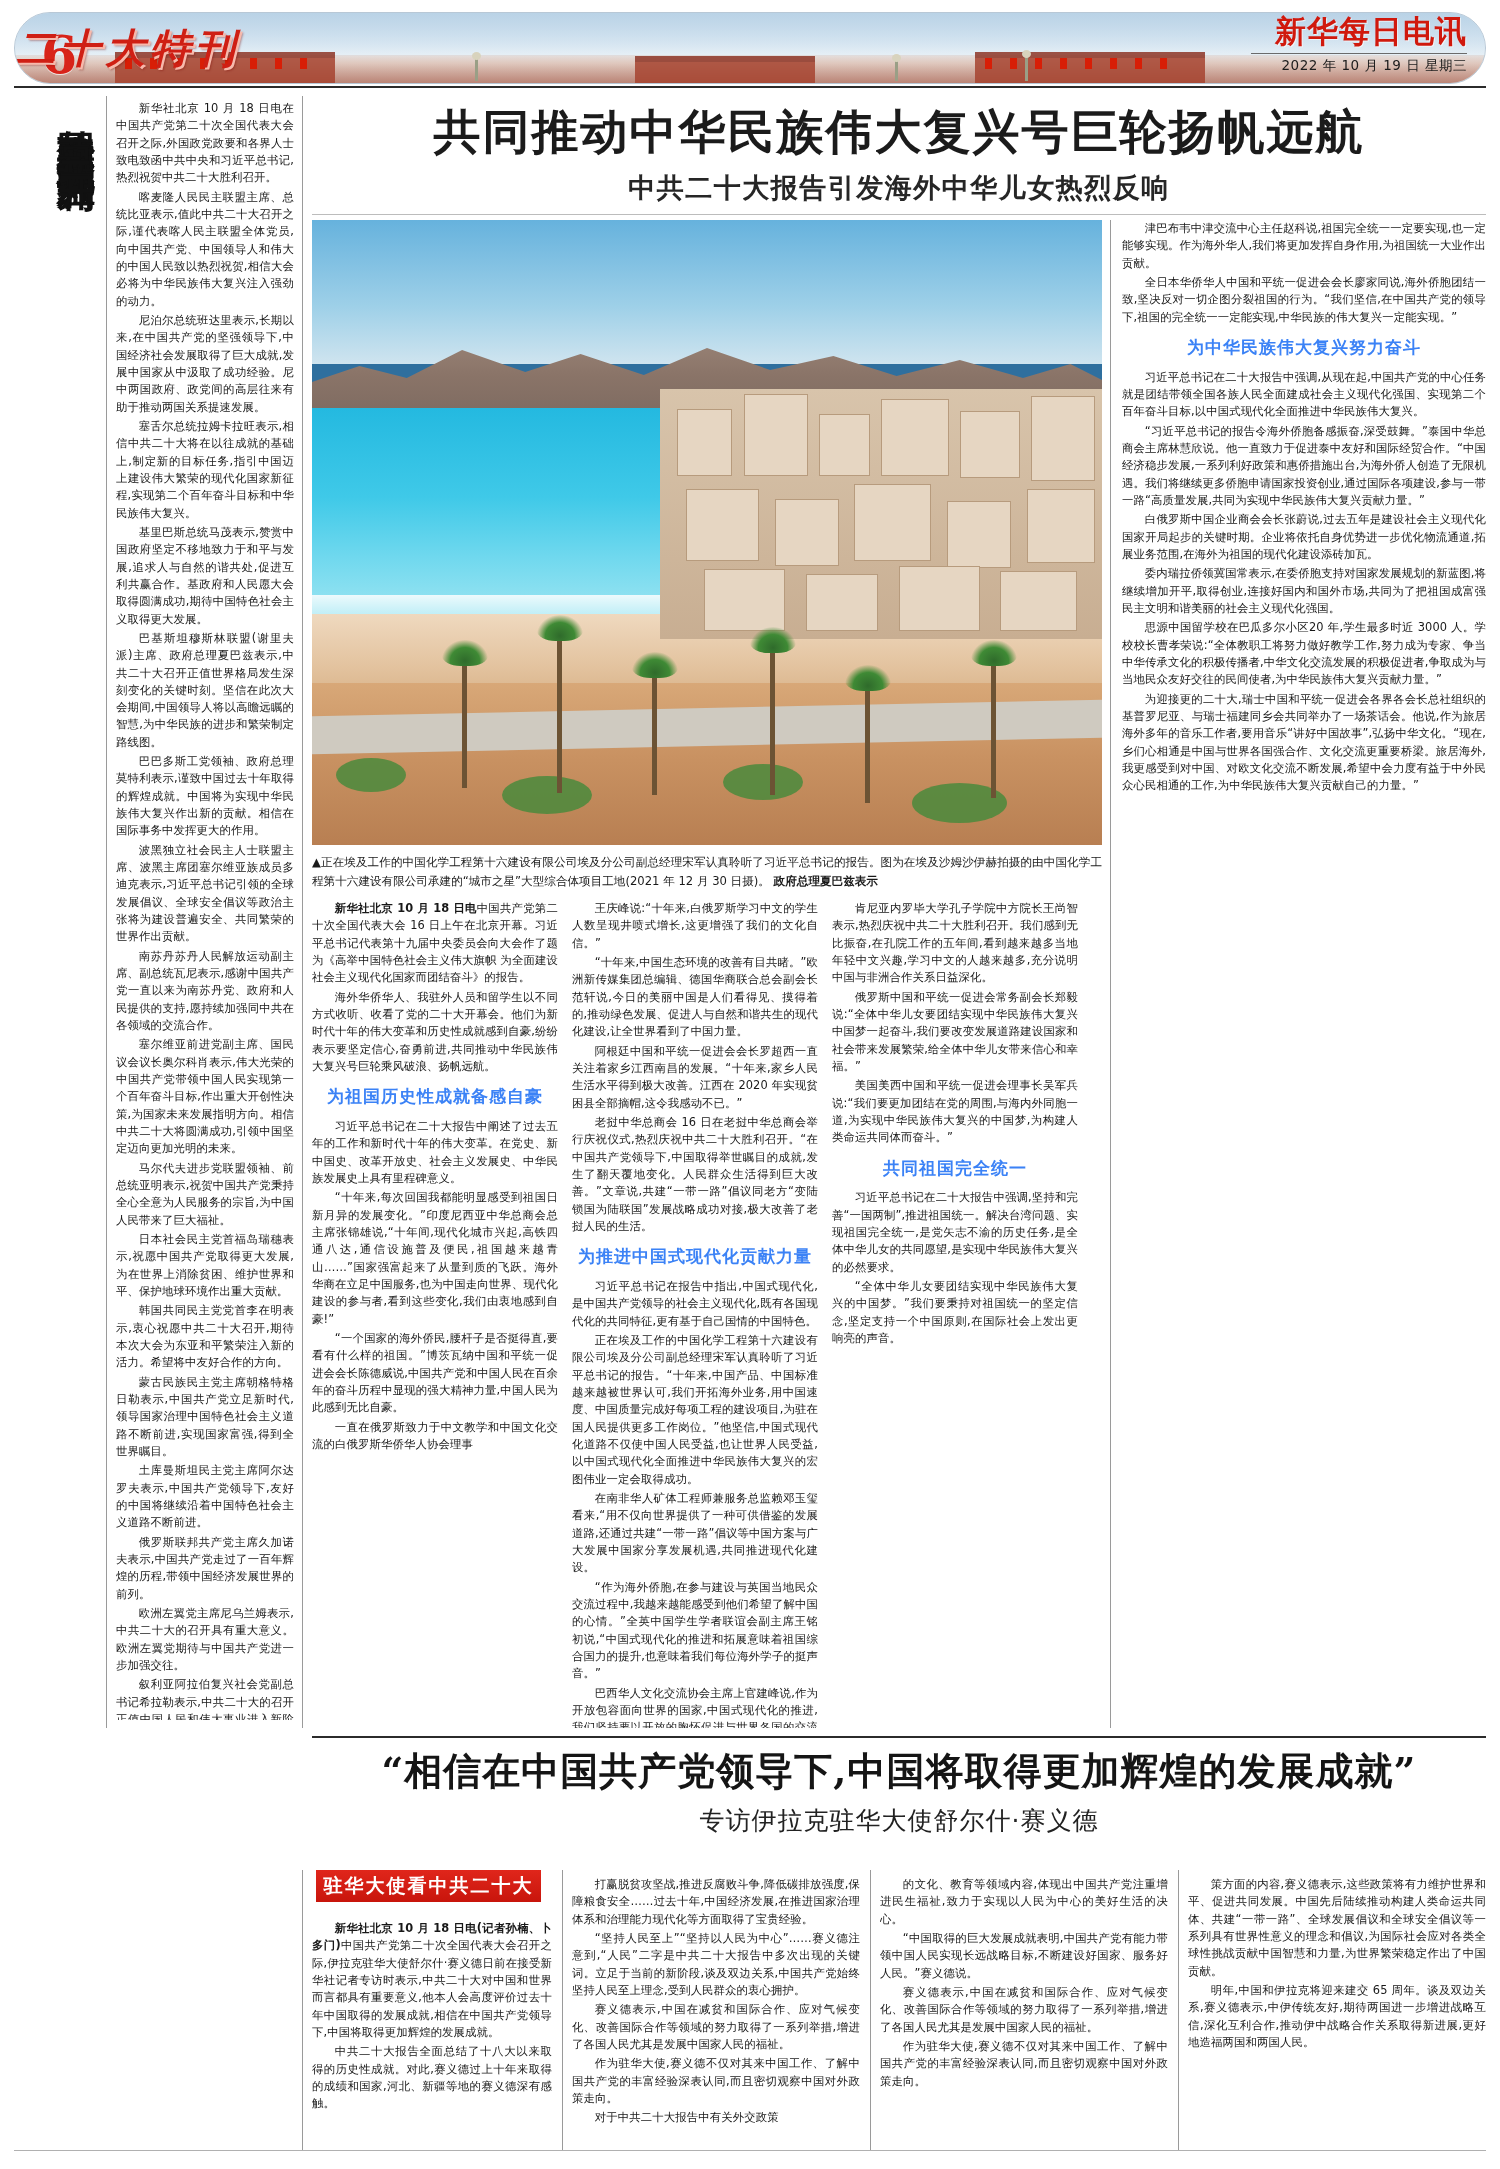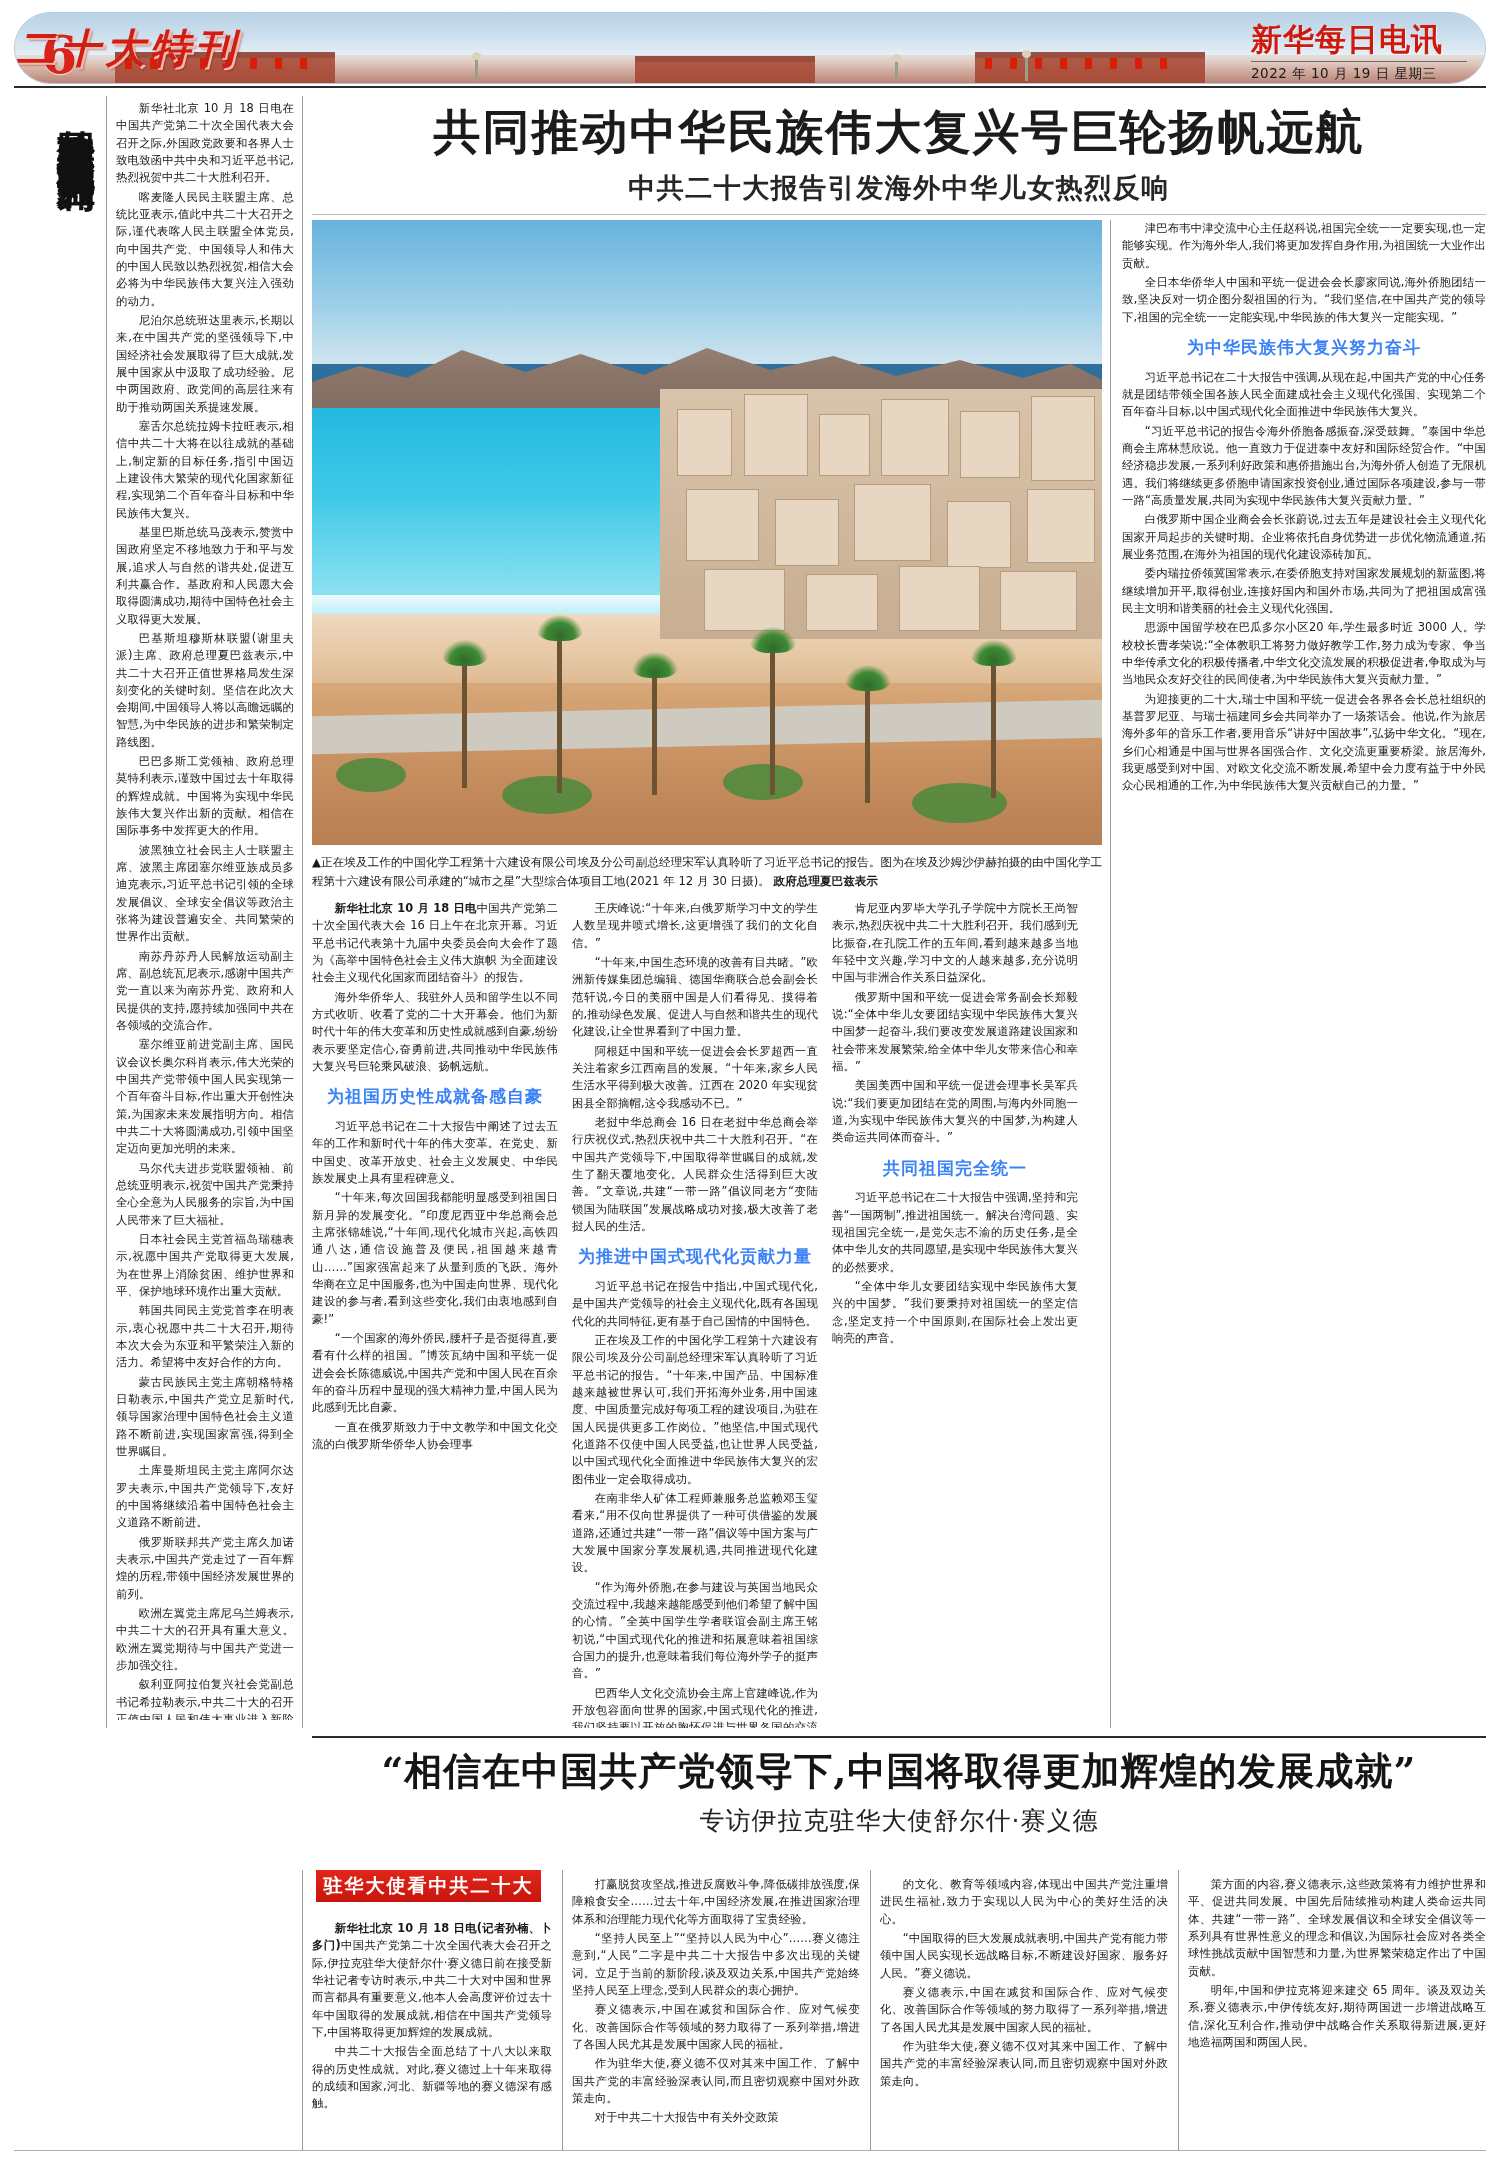--- a/index.html
+++ b/index.html
@@ -44,21 +44,21 @@
   }
   .special-title{
     position:absolute;left:0;right:0;top:8px;z-index:7;text-align:left;
     font-family:"DejaVu Serif","Liberation Serif",serif;
     font-size:40px;font-weight:bold;letter-spacing:5px;
     color:#cf1f14;
     text-shadow:2px 2px 0 #f7b9ac, 3px 3px 2px rgba(120,10,0,.35);
     font-style:italic;
   }
   .nameplate{
-    position:absolute;right:18px;top:10px;z-index:7;width:216px;text-align:left;
+    position:absolute;right:18px;top:2px;z-index:7;width:216px;text-align:right;
   }
   .nameplate .np-logo{
     font-family:"DejaVu Serif","Liberation Serif",serif;
     font-size:31px;font-weight:bold;color:#d0190d;letter-spacing:1px;
     text-shadow:1px 1px 0 rgba(255,255,255,.6);
     display:block;line-height:1.05;
   }
   .nameplate .np-date{
     display:block;margin-top:5px;font-size:13.5px;color:#1c1c1c;letter-spacing:.5px;
     border-top:1px solid #6b6b6b;padding-top:3px;

